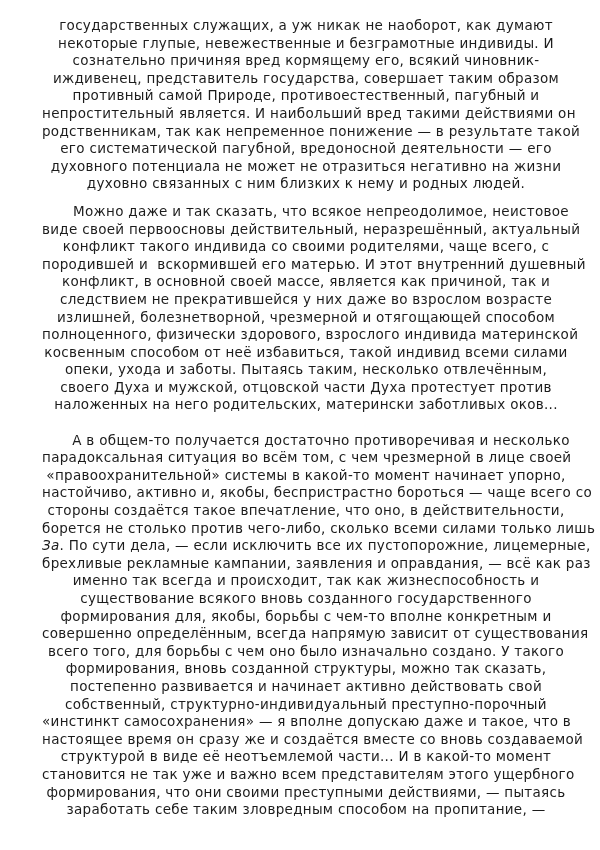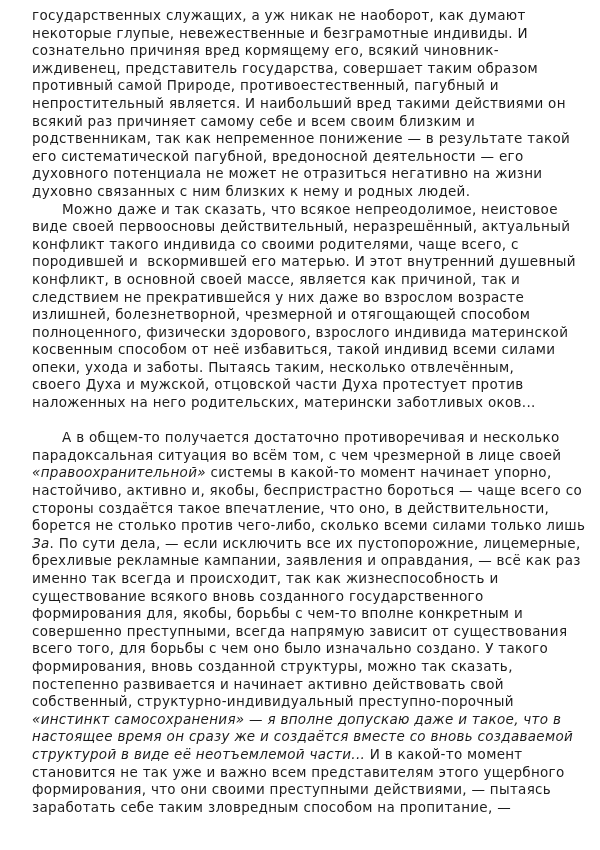--- a/index.html
+++ b/index.html
@@ -15,44 +15,43 @@
     overflow: hidden;
     font-family: "DejaVu Sans", "Liberation Sans", sans-serif;
     color: #1c1c1c;
   }
   .text-block {
     padding: 7px 20px 0 32px;
     font-size: 13.5px;
     line-height: 17.6px;
     letter-spacing: 0.3px;
   }
-  .paragraph { margin: 0; }
+  .paragraph { margin: 10px; text-align: center; }
   .paragraph.space-before { margin-top: 17.6px; }
   .line {
     white-space: pre;
     height: 17.6px;
   }
   .line.indent { padding-left: 30px; }
   .run-normal { font-style: normal; }
-  .run-italic { font-style: italic; }
+  .run-italic { }
   .run-italic_underline { font-style: italic; }
 </style>
 </head>
 <body>
 
 <div class="page">
   <div class="text-block">
       <div class="paragraph">
         <div class="line"><span class="run-normal">государственных служащих, а уж никак не наоборот, как думают</span></div>
         <div class="line"><span class="run-normal">некоторые глупые, невежественные и безграмотные индивиды. И</span></div>
         <div class="line"><span class="run-normal">сознательно причиняя вред кормящему его, всякий чиновник-</span></div>
         <div class="line"><span class="run-normal">иждивенец, представитель государства, совершает таким образом</span></div>
         <div class="line"><span class="run-normal">противный самой Природе, противоестественный, пагубный и</span></div>
         <div class="line"><span class="run-normal">непростительный является. И наибольший вред такими действиями он</span></div>
-        <div class="line"><span class="run-normal">всякий раз причиняет самому себе и всем своим близким и</span></div>
         <div class="line"><span class="run-normal">родственникам, так как непременное понижение — в результате такой</span></div>
         <div class="line"><span class="run-normal">его систематической пагубной, вредоносной деятельности — его</span></div>
         <div class="line"><span class="run-normal">духовного потенциала не может не отразиться негативно на жизни</span></div>
         <div class="line"><span class="run-normal">духовно связанных с ним близких к нему и родных людей.</span></div>
       </div>
       <div class="paragraph">
         <div class="line indent"><span class="run-normal">Можно даже и так сказать, что всякое непреодолимое, неистовое</span></div>
         <div class="line"><span class="run-normal">виде своей первоосновы действительный, неразрешённый, актуальный</span></div>
         <div class="line"><span class="run-normal">конфликт такого индивида со своими родителями, чаще всего, с</span></div>
         <div class="line"><span class="run-normal">породившей и  вскормившей его матерью. И этот внутренний душевный</span></div>
@@ -70,21 +69,21 @@
         <div class="line"><span class="run-normal">парадоксальная ситуация во всём том, с чем чрезмерной в лице своей</span></div>
         <div class="line"><span class="run-italic">«правоохранительной»</span><span class="run-normal"> системы в какой-то момент начинает упорно,</span></div>
         <div class="line"><span class="run-normal">настойчиво, активно и, якобы, беспристрастно бороться — чаще всего со</span></div>
         <div class="line"><span class="run-normal">стороны создаётся такое впечатление, что оно, в действительности,</span></div>
         <div class="line"><span class="run-normal">борется не столько против чего-либо, сколько всеми силами только лишь</span></div>
         <div class="line"><span class="run-italic_underline">За</span><span class="run-normal">. По сути дела, — если исключить все их пустопорожние, лицемерные,</span></div>
         <div class="line"><span class="run-normal">брехливые рекламные кампании, заявления и оправдания, — всё как раз</span></div>
         <div class="line"><span class="run-normal">именно так всегда и происходит, так как жизнеспособность и</span></div>
         <div class="line"><span class="run-normal">существование всякого вновь созданного государственного</span></div>
         <div class="line"><span class="run-normal">формирования для, якобы, борьбы с чем-то вполне конкретным и</span></div>
-        <div class="line"><span class="run-normal">совершенно преступными, всегда напрямую зависит от существования</span></div>
+        <div class="line"><span class="run-normal">совершенно определённым, всегда напрямую зависит от существования</span></div>
         <div class="line"><span class="run-normal">всего того, для борьбы с чем оно было изначально создано. У такого</span></div>
         <div class="line"><span class="run-normal">формирования, вновь созданной структуры, можно так сказать,</span></div>
         <div class="line"><span class="run-normal">постепенно развивается и начинает активно действовать свой</span></div>
         <div class="line"><span class="run-normal">собственный, структурно-индивидуальный преступно-порочный</span></div>
         <div class="line"><span class="run-italic">«инстинкт самосохранения» — я вполне допускаю даже и такое, что в</span></div>
         <div class="line"><span class="run-italic">настоящее время он сразу же и создаётся вместе со вновь создаваемой</span></div>
         <div class="line"><span class="run-italic">структурой в виде её неотъемлемой части...</span><span class="run-normal"> И в какой-то момент</span></div>
         <div class="line"><span class="run-normal">становится не так уже и важно всем представителям этого ущербного</span></div>
         <div class="line"><span class="run-normal">формирования, что они своими преступными действиями, — пытаясь</span></div>
         <div class="line"><span class="run-normal">заработать себе таким зловредным способом на пропитание, —</span></div>

